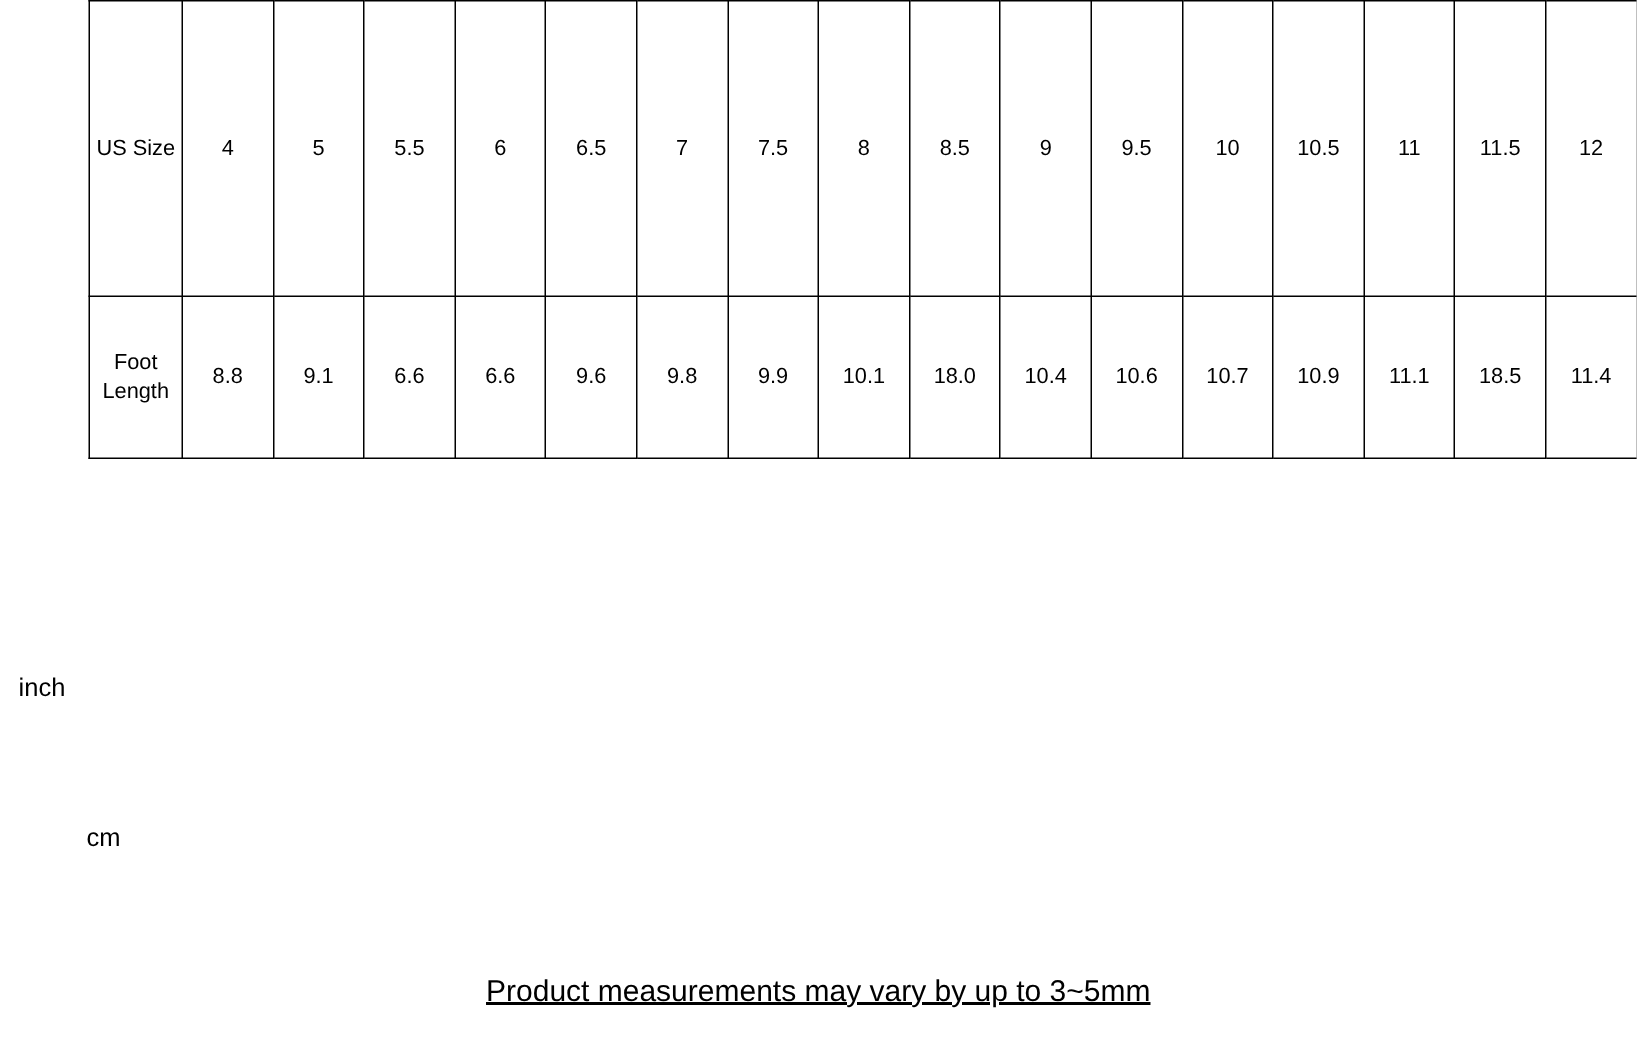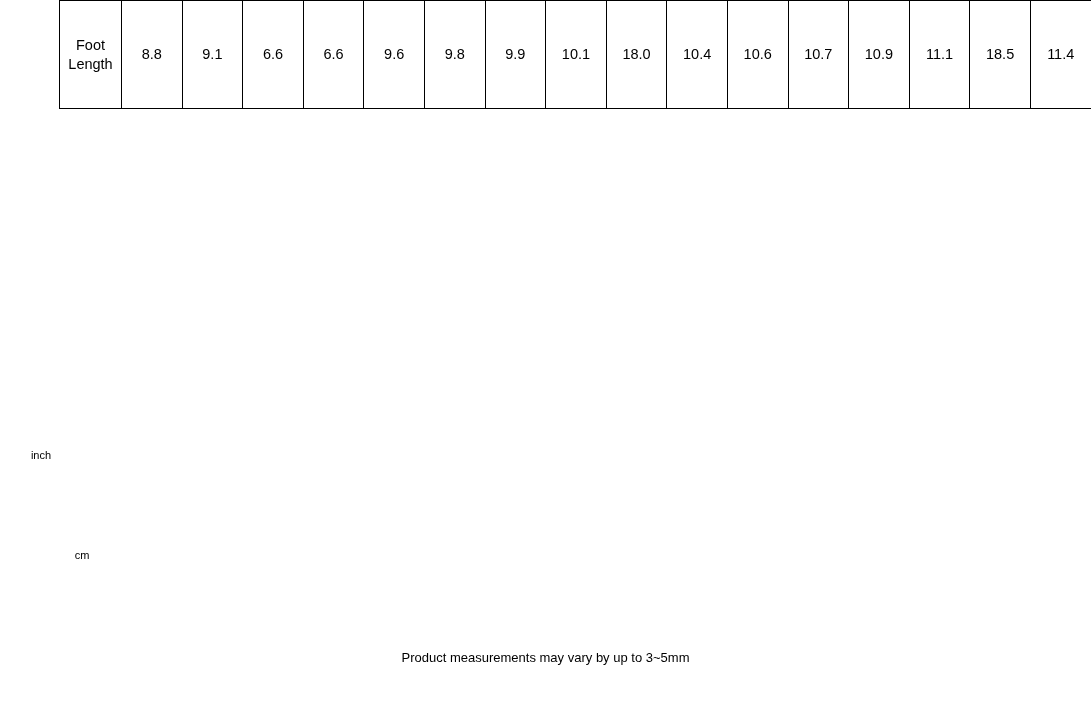--- a/index.html
+++ b/index.html
@@ -53,35 +53,36 @@
   tr.row-cm   td { height: 98px; }
 
   .row-label {
     font-size: 14.5px;
     white-space: pre-line;
   }
 
   
   .side-label {
     position: absolute;
-    font-size: 11px;
+    font-size: 17px;
     text-align: center;
     width: 56px;
-    left: 13px;
+    left: 0px;
   }
   .side-label.inch { top: 449px; }
   .side-label.cm   { top: 549px; padding-left: 41px; }
 
   .footnote {
     position: absolute;
     left: 0;
     top: 650px;
     width: 1091px;
     text-align: center;
-    font-size: 13px;
+    font-size: 20px;
+    text-decoration: underline;
   }
 
   
   table.size-table tr:first-child td { border-top: 1px solid #000000; }
 </style>
 </head>
 <body>
 
 <div class="chart-wrap">
 
@@ -102,20 +103,39 @@
       <col class="data-col">
         <col class="data-col">
         <col class="data-col">
         <col class="data-col">
       <col class="data-col">
         <col class="data-col">
         <col class="data-col">
         <col class="data-col">
     </colgroup>
     <tbody>
+      <tr class="row-us">
+        <td class="row-label">US Size</td>
+        <td>4</td>
+        <td>5</td>
+        <td>5.5</td>
+        <td>6</td>
+        <td>6.5</td>
+        <td>7</td>
+        <td>7.5</td>
+        <td>8</td>
+        <td>8.5</td>
+        <td>9</td>
+        <td>9.5</td>
+        <td>10</td>
+        <td>10.5</td>
+        <td>11</td>
+        <td>11.5</td>
+        <td>12</td>
+      </tr>
       <tr class="row-inch">
         <td class="row-label">Foot
 Length</td>
         <td>8.8</td>
         <td>9.1</td>
         <td>6.6</td>
         <td>6.6</td>
         <td>9.6</td>
         <td>9.8</td>
         <td>9.9</td>

